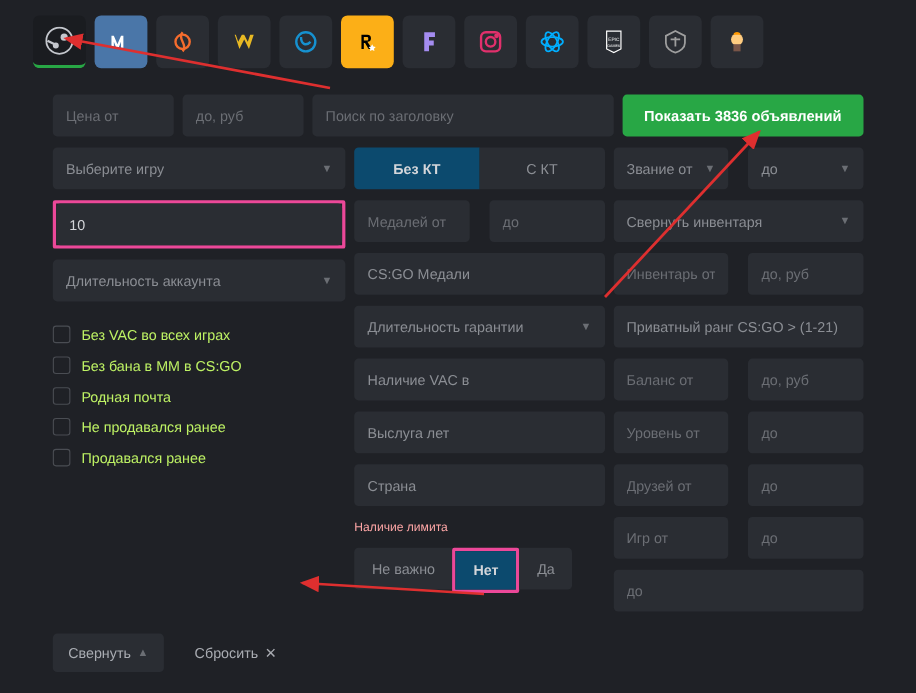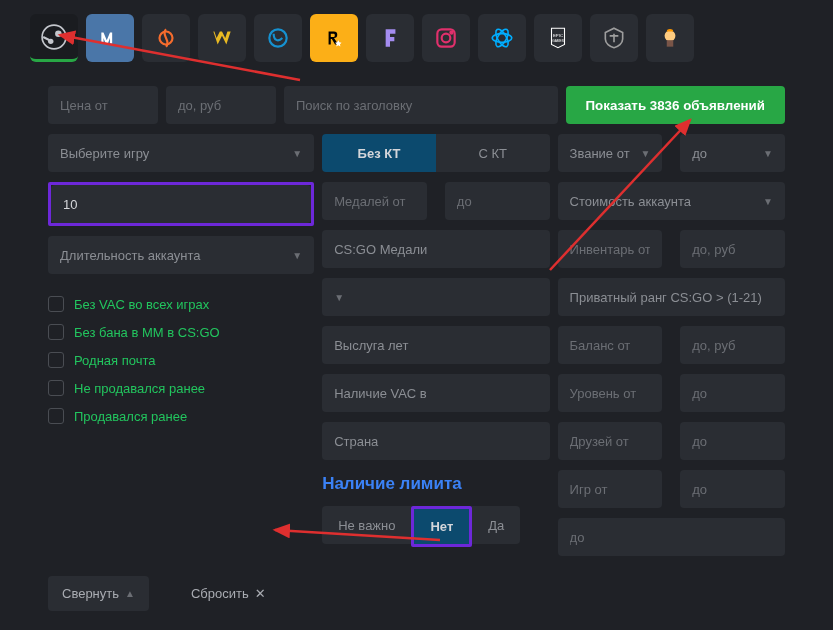--- a/index.html
+++ b/index.html
@@ -84,36 +84,36 @@
     .seg-btn.active { background: #0c4a6e; color: #d4d6da; font-weight: bold; }
     .col-left { width: 275px; display: flex; flex-direction: column; gap: 10px; }
     .col-mid { width: 235px; display: flex; flex-direction: column; gap: 10px; }
     .col-right { width: 235px; display: flex; flex-direction: column; gap: 10px; }
     .check-row {
       display: flex;
       align-items: center;
       gap: 10px;
       padding: 6px 0;
       cursor: pointer;
-      color: #22c55e;
+      color: #bef264;
     }
     .checkbox {
       width: 16px;
       height: 16px;
       border: 1px solid #4a4d53;
       border-radius: 3px;
     }
     .chevron { font-size: 10px; color: #6b6e74; }
     .pair { display: flex; gap: 18px; }
     .pair .input, .pair .select { flex: 1; min-width: 0; width: 50%; }
-    .label-text { font-size: 17px; color: #3b82f6; padding: 4px 0 2px; font-weight: bold; }
+    .label-text { font-size: 11px; color: #fca5a5; padding: 4px 0 2px; font-weight: normal; }
     .bottom-row {
       display: flex;
       align-items: center;
-      gap: 28px;
+      gap: 14px;
       padding: 10px 0;
     }
     .collapse-btn, .reset-btn, .save-btn, .bulk-btn {
       background: #2a2d33;
       border: none;
       color: #a9acb2;
       padding: 10px 14px;
       border-radius: 4px;
       cursor: pointer;
       display: flex;
@@ -122,21 +122,21 @@
       font-size: 13px;
     }
     .reset-btn { background: transparent; }
     .sort-row {
       display: flex;
       gap: 22px;
       padding: 14px 10px;
       align-items: center;
     }
     .highlight-red {
-      border: 3px solid #6d28d9;
+      border: 3px solid #ec4899;
       border-radius: 2px;
     }
     .arrow {
       position: absolute;
       pointer-events: none;
     }
     .w-full { width: 100%; }
     svg.icon { width: 26px; height: 26px; }
   </style>
 </head>
@@ -269,27 +269,28 @@
         <div class="seg-btn" style="flex:1">С КТ</div>
       </div>
       <div class="pair">
           <input class="input" placeholder="Медалей от" style="">
           <input class="input" placeholder="до" style="">
         </div>
       <div class="select w-full">
           <span>CS:GO Медали</span>
         </div>
       <div class="select w-full">
+          <span>Длительность гарантии</span>
           <span class="chevron">▼</span>
         </div>
       <div class="select w-full">
+          <span>Наличие VAC в</span>
+        </div>
+      <div class="select w-full">
           <span>Выслуга лет</span>
-        </div>
-      <div class="select w-full">
-          <span>Наличие VAC в</span>
         </div>
       <div class="select w-full">
           <span>Страна</span>
         </div>
       <div class="label-text">Наличие лимита</div>
       <div class="seg">
         <div class="seg-btn">Не важно</div>
         <div class="highlight-red">
             <div class="seg-btn active" style="border-radius:0;height:100%">Нет</div>
           </div>
@@ -302,21 +303,21 @@
           <div class="select">
             <span>Звание от</span>
             <span class="chevron">▼</span>
           </div>
           <div class="select">
             <span>до</span>
             <span class="chevron">▼</span>
           </div>
         </div>
       <div class="select w-full">
-          <span>Стоимость аккаунта</span>
+          <span>Свернуть инвентаря</span>
           <span class="chevron">▼</span>
         </div>
       <div class="pair">
           <input class="input" placeholder="Инвентарь от" style="">
           <input class="input" placeholder="до, руб" style="">
         </div>
       <div class="select w-full">
           <span>Приватный ранг CS:GO &gt; (1-21)</span>
         </div>
       <div class="pair">

